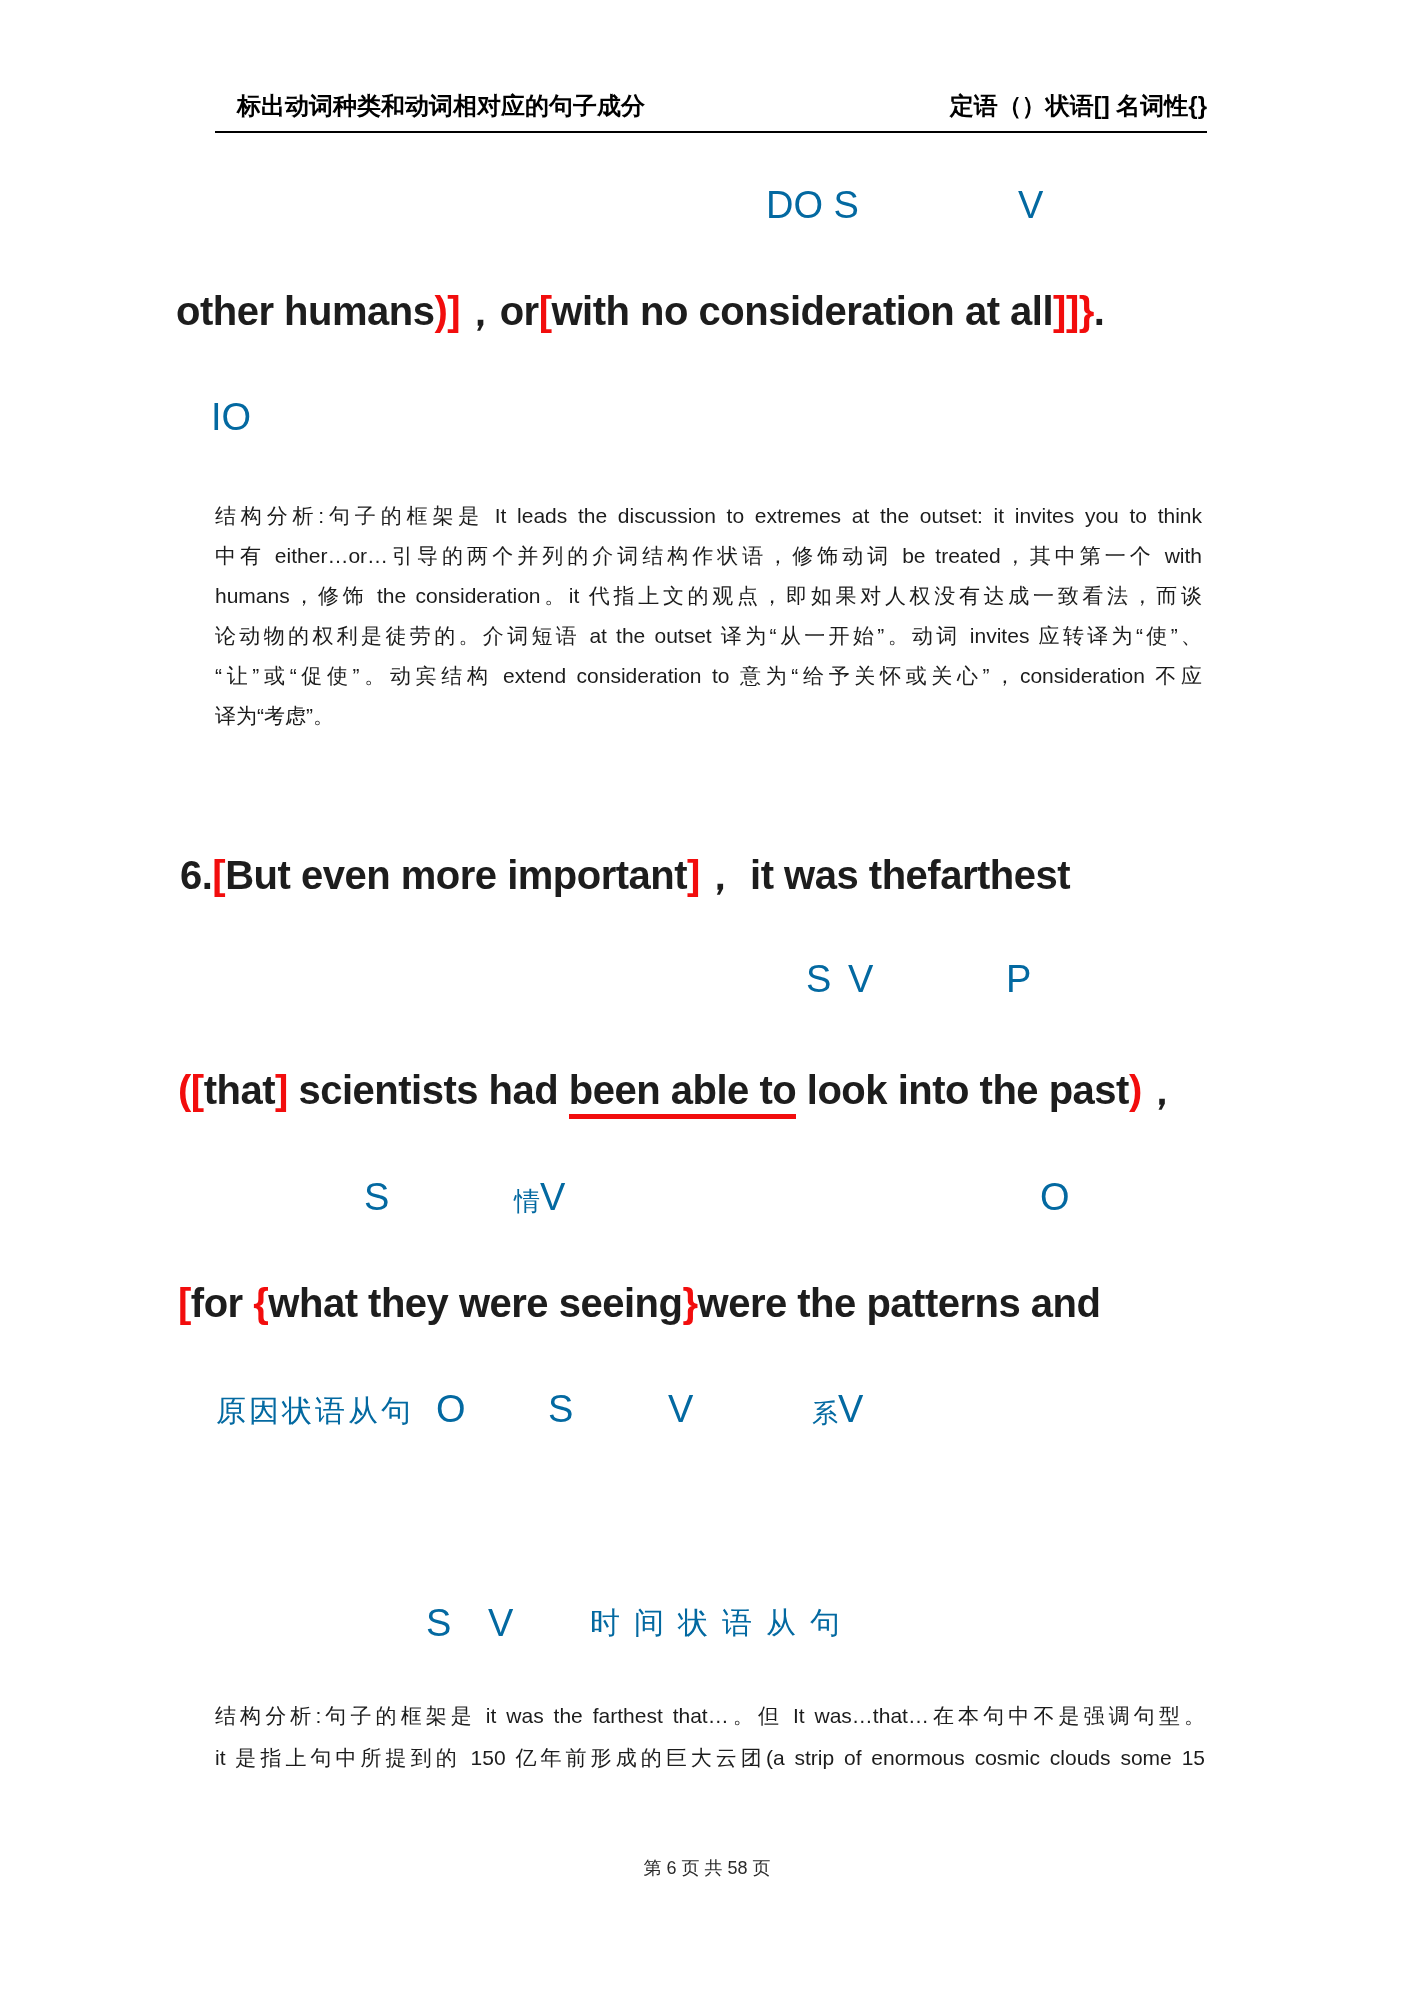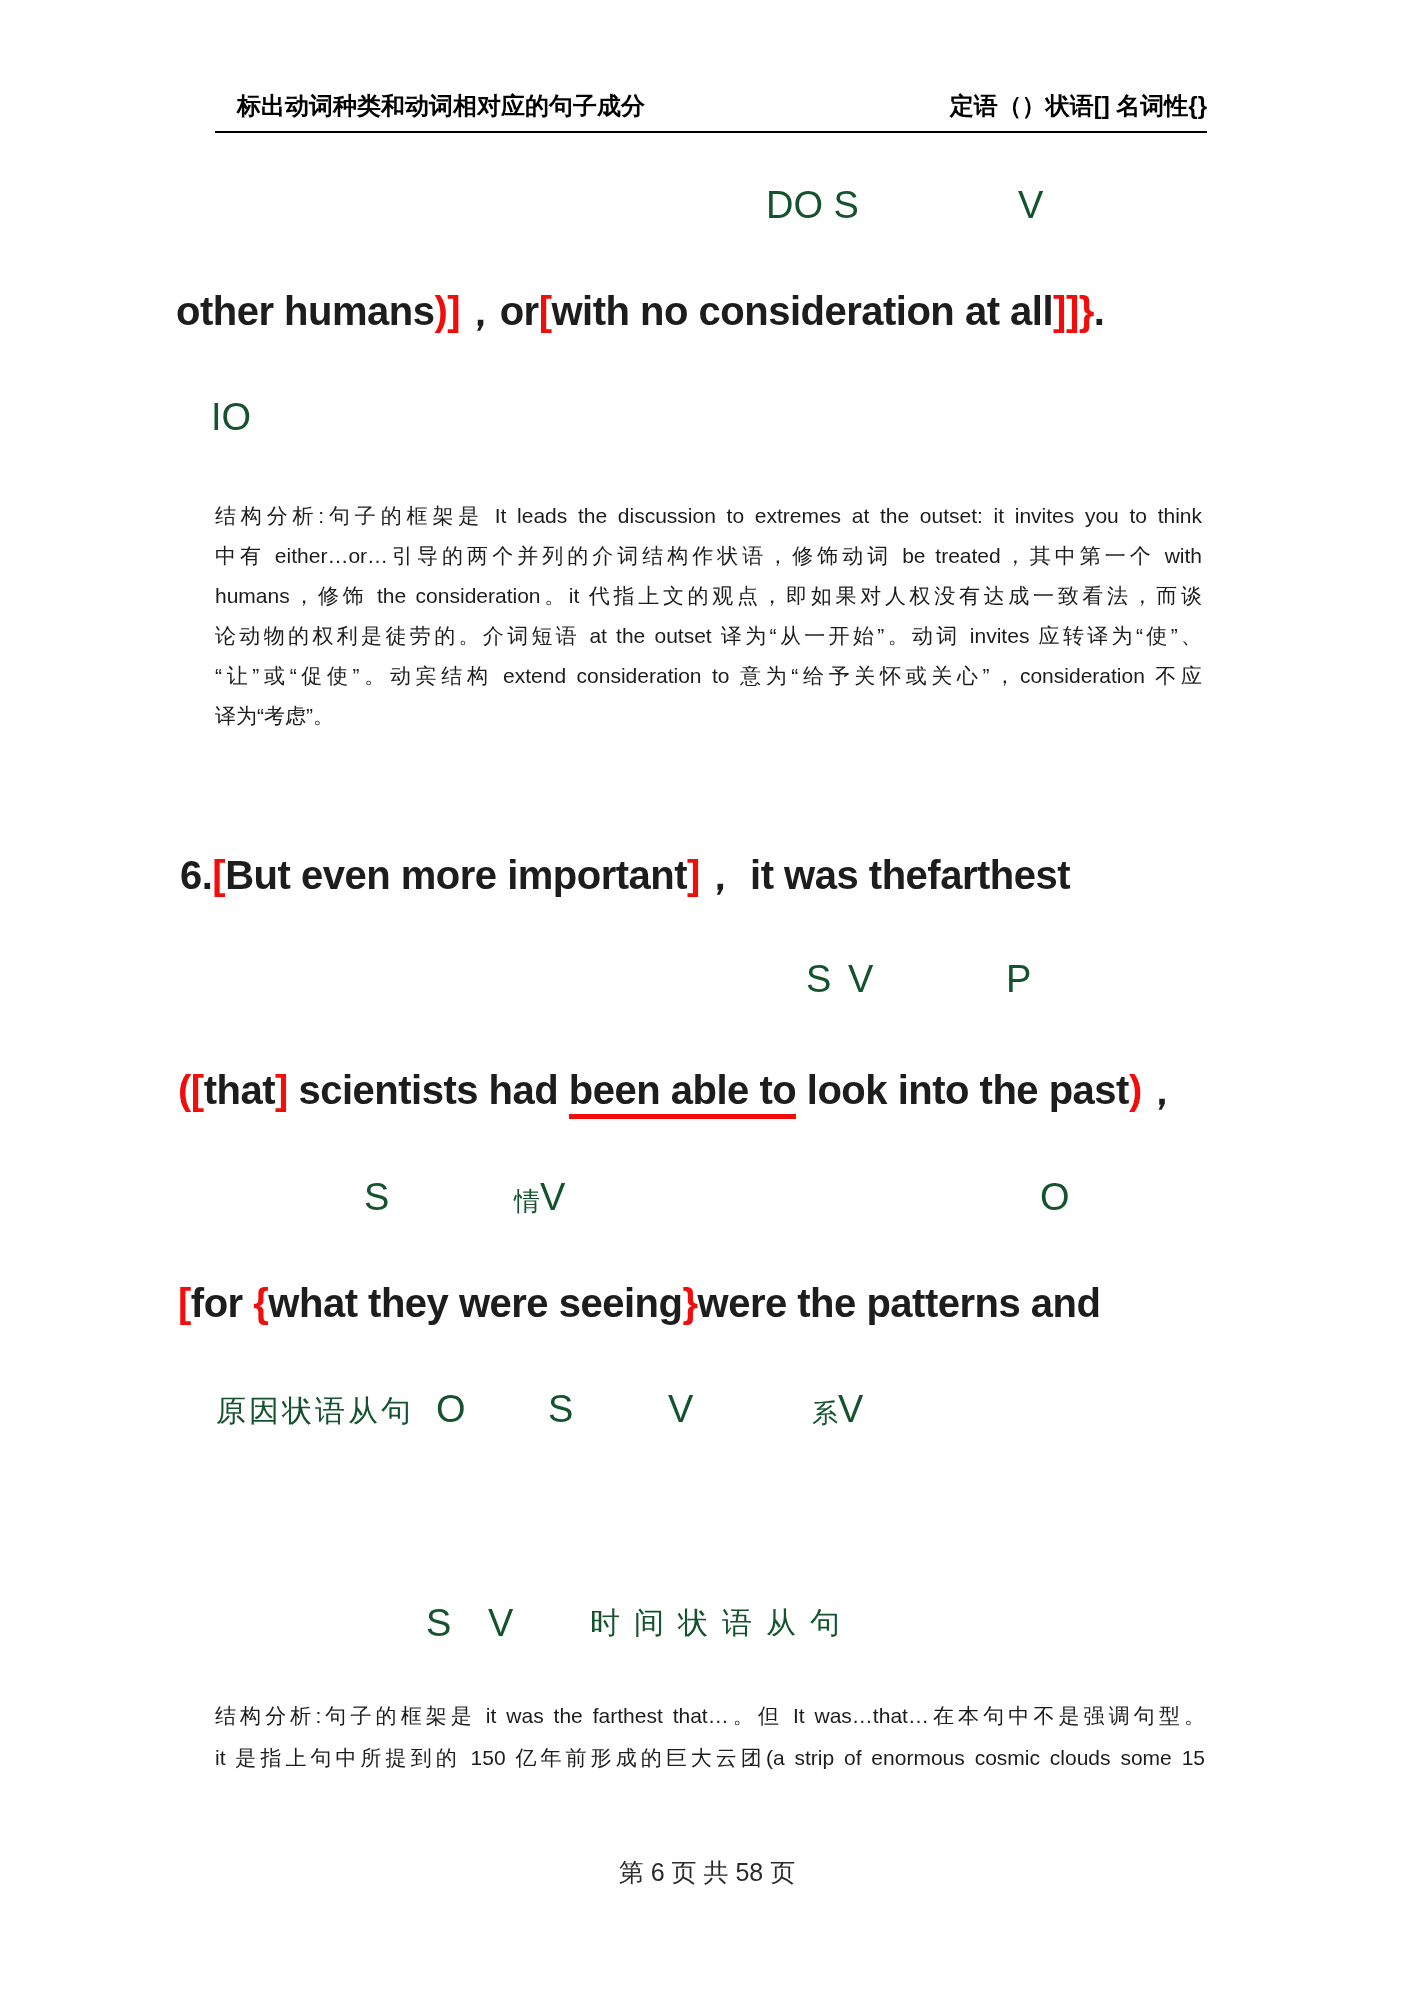--- a/index.html
+++ b/index.html
@@ -10,21 +10,21 @@
   
   .header {
     position:absolute; left:215px; top:90px; width:992px;
     display:flex; justify-content:space-between; align-items:flex-end;
     border-bottom:2px solid #000; padding-bottom:9px;
     font-weight:bold; font-size:24px; color:#000; white-space:nowrap;
   }
   .header .left { padding-left:22px; }
   
   .red-label {
-    position:absolute; color:#14532d; font-size:38px; line-height:1;
+    position:absolute; color:#0369a1; font-size:38px; line-height:1;
     white-space:nowrap;
   }
   .red-label.cjk30 { font-size:30px; letter-spacing:3px;margin-left:28px; }
   .red-label.cjk30w { font-size:30px; letter-spacing:14px; }
   .seg-small { font-size:26px; }
   .seg-red { color:#f20d0d; }
   
   .bold-line {
     position:absolute; font-weight:bold; font-size:40px; line-height:1.15;
     color:#1d1d1d; white-space:nowrap; letter-spacing:-0.5px;
@@ -34,21 +34,21 @@
   
   .para { position:absolute; color:#1c1c1c; font-size:21px; }
   .para .pline {
     line-height:40px; text-align:justify; text-align-last:justify;
   }
   .para.p2 .pline { line-height:42px; }
   .para .pline.last { text-align-last:left; }
   
   .footer {
     position:absolute; left:0; top:1856px; width:1414px; text-align:center;
-    font-size:25px; color:#2a2a2a;
+    font-size:18px; color:#2a2a2a;
   }
 </style>
 </head>
 <body>
 
 <div class="page">
 
   <div class="header">
     <span class="left">标出动词种类和动词相对应的句子成分</span>
     <span class="right">定语（）状语[] 名词性{}</span>

